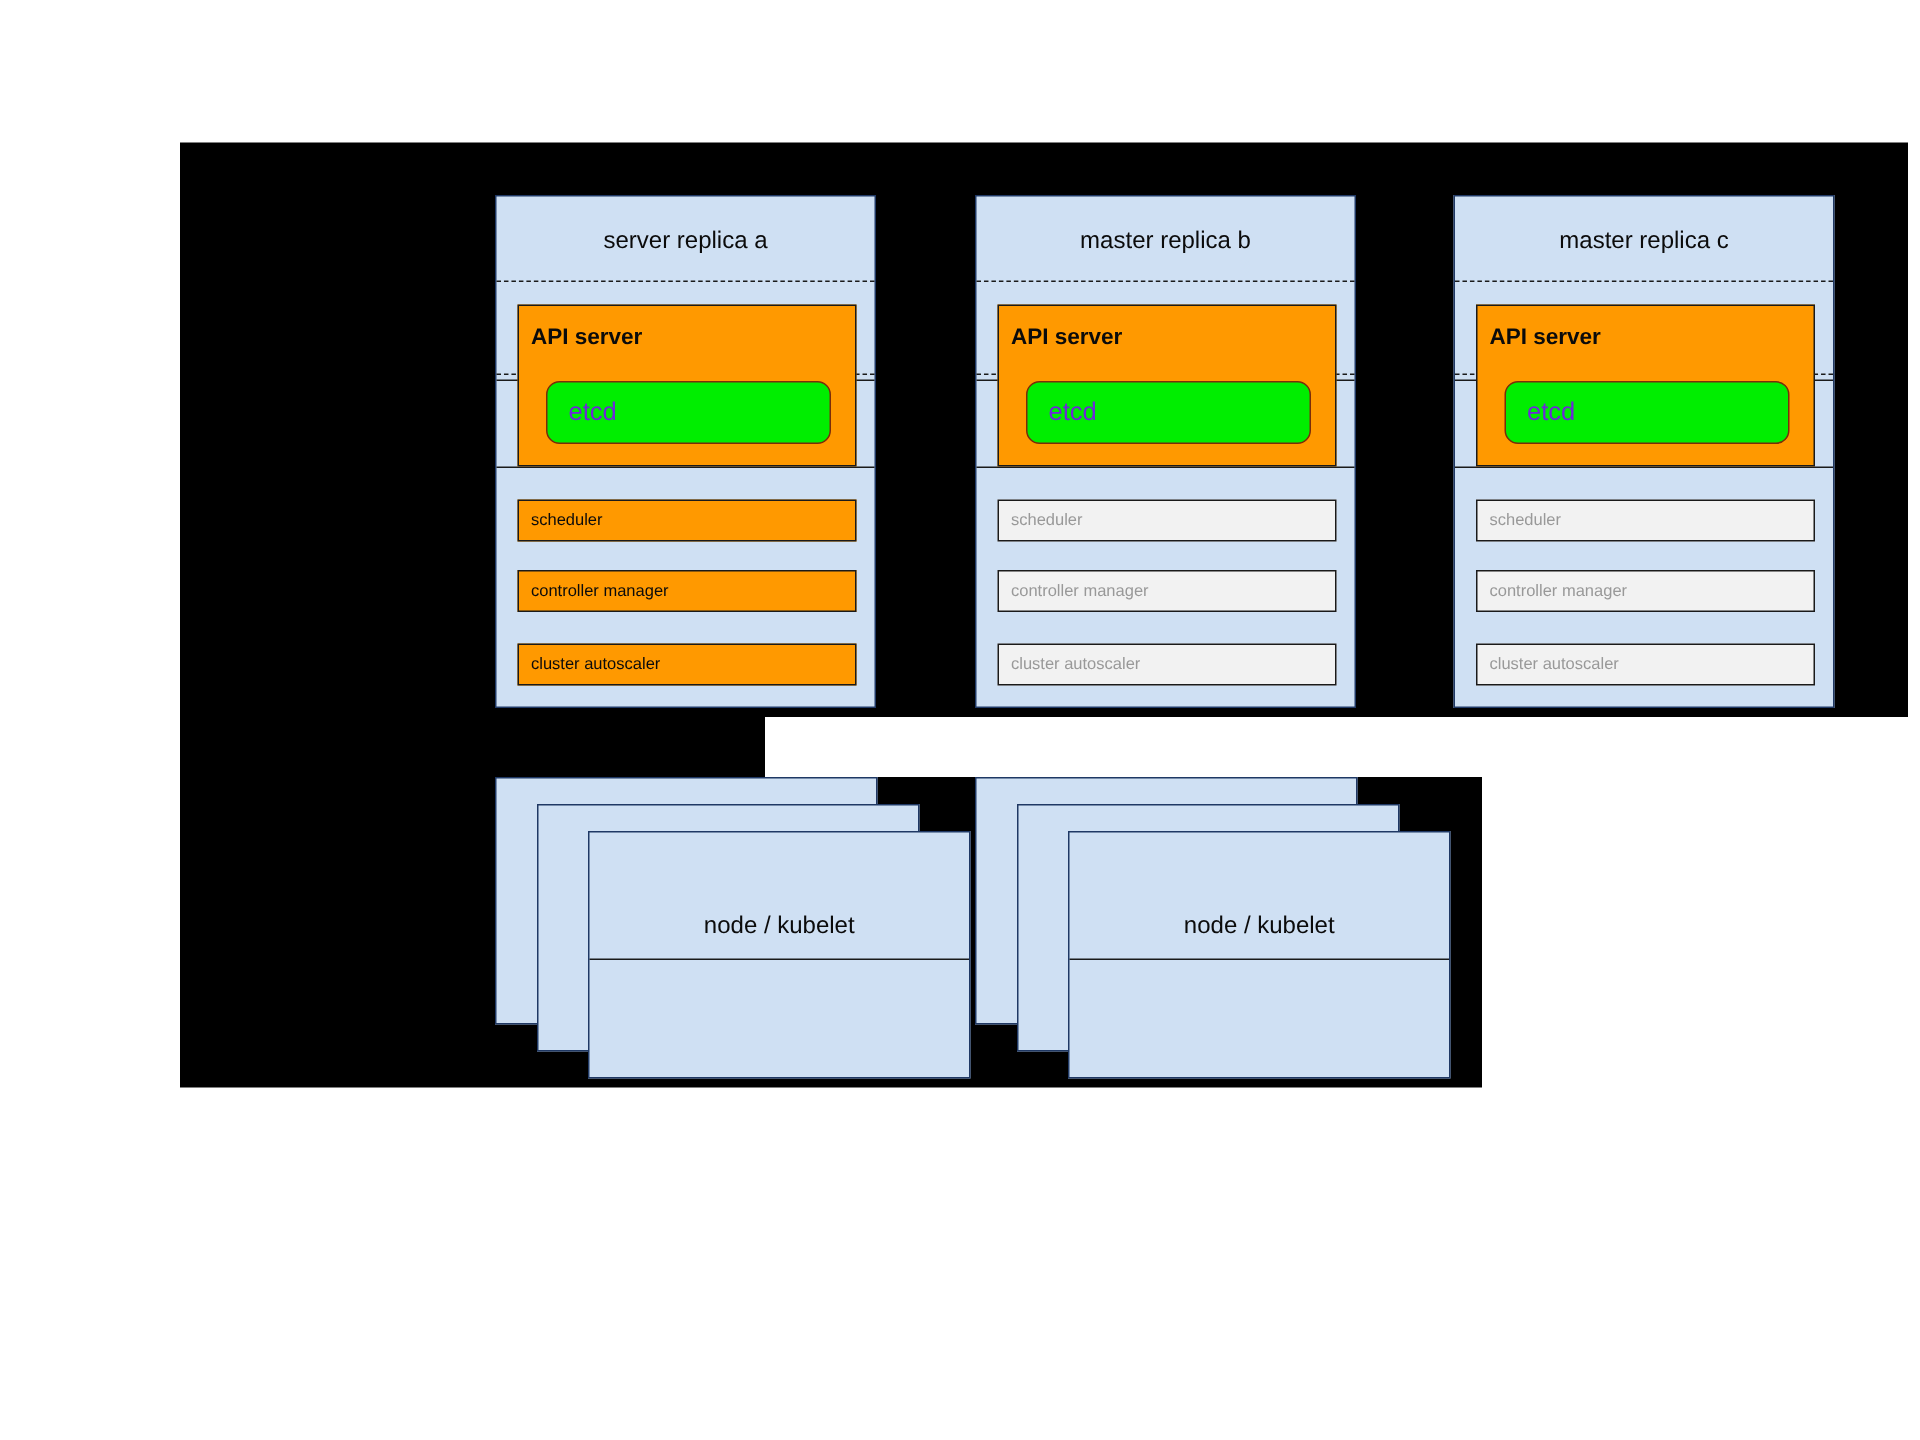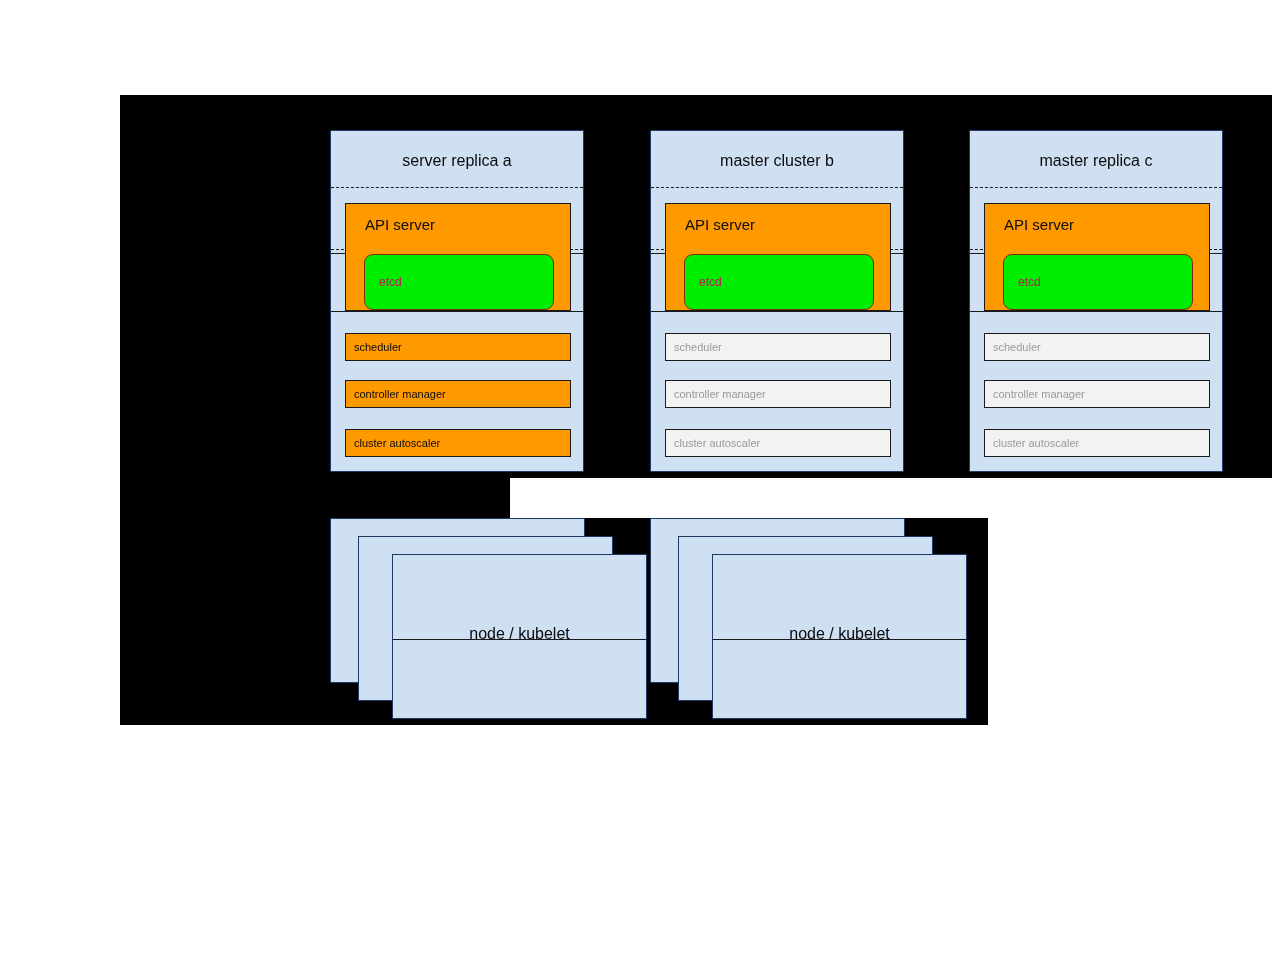--- a/index.html
+++ b/index.html
@@ -78,57 +78,57 @@
     box-sizing: border-box;
     left: 14px;
     width: 226px;
     top: 72px;
     height: 108px;
     background: #ff9900;
     border: 1px solid #1a1a1a;
   }
   .apiserver-label {
     position: absolute;
-    left: 19px;
+    left: 8px;
     top: 12px;
     font-size: 15px;
     color: #0b0b0b;
+    font-weight: bold;
   }
   .etcd {
     position: absolute;
     box-sizing: border-box;
     left: 18px;
     top: 50px;
     width: 190px;
-    height: 56px;
+    height: 42px;
     background: #00ee00;
     border: 1px solid #7a2d0a;
     border-radius: 9px;
     display: flex;
     align-items: center;
     padding-left: 14px;
-    font-size: 12px;
-    color: #be185d;
+    font-size: 17px;
+    color: #6d28d9;
   }
 
   
   .node-stack { position: absolute; }
   .node-layer {
     position: absolute;
     box-sizing: border-box;
     border: 1px solid #1f3864;
     background: #cfe0f3;
   }
   .node-label {
     position: absolute;
     left: 0; right: 0;
     text-align: center;
     font-size: 16px;
     color: #0b0b0b;
-    margin-top: 16px;
   }
 </style>
 </head>
 <body>
 
 <div class="backdrop" id="bd-top"></div>
 <div class="backdrop" id="bd-mid"></div>
 <div class="backdrop" id="bd-bottom"></div>
 
 <div class="box replica" style="left:330px;">
@@ -142,21 +142,21 @@
     <div class="apiserver-label">API server</div>
     <div class="etcd">etcd</div>
   </div>
 
   <div class="comp active" style="top:202px; height:28px;">scheduler</div>
   <div class="comp active" style="top:249px; height:28px;">controller manager</div>
   <div class="comp active" style="top:298px; height:28px;">cluster autoscaler</div>
 </div>
 
 <div class="box replica" style="left:650px;">
-  <div class="box-label replica-title">master cluster b</div>
+  <div class="box-label replica-title">master replica b</div>
   <div class="rule rule-dashed" style="top:56px;"></div>
   <div class="rule rule-dashed" style="top:118px;"></div>
   <div class="rule rule-solid" style="top:122px;"></div>
   <div class="rule rule-solid" style="top:180px;"></div>
 
   <div class="apiserver">
     <div class="apiserver-label">API server</div>
     <div class="etcd">etcd</div>
   </div>
 

